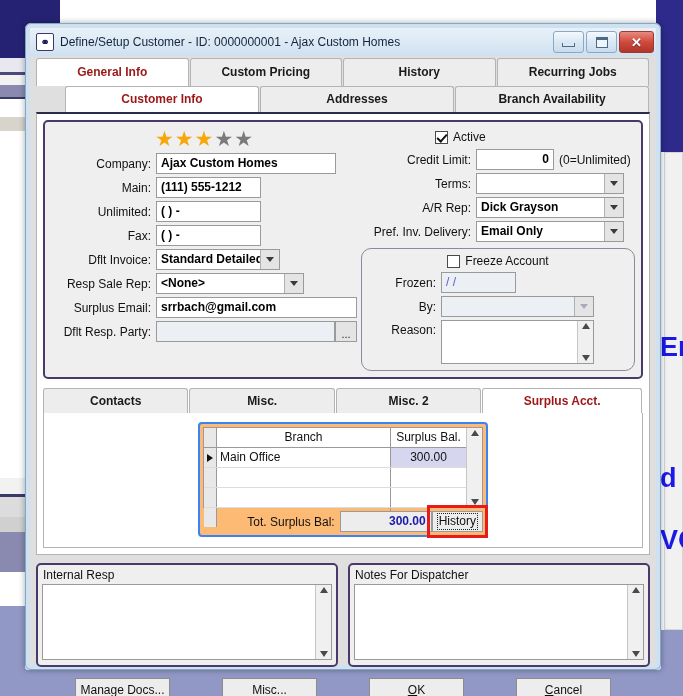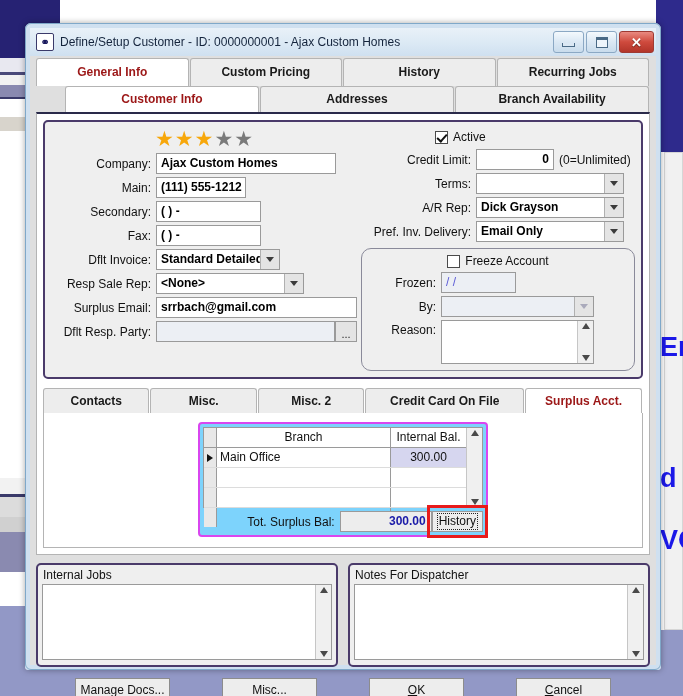--- a/index.html
+++ b/index.html
@@ -182,21 +182,21 @@
     background: #f0f0f0; border-left: 1px solid #c6c6c6;
     display: flex; flex-direction: column; justify-content: space-between;
     align-items: center; box-sizing: border-box; padding: 2px 0;
   }
   .arrow-up { width:0;height:0;border-left:4px solid transparent;
               border-right:4px solid transparent;border-bottom:6px solid #4a4a4a; }
   .arrow-dn { width:0;height:0;border-left:4px solid transparent;
               border-right:4px solid transparent;border-top:6px solid #4a4a4a; }
 
   
-  .gridwrap { border: 2px solid #d946ef; border-radius: 4px; background: #7dd3fc;
+  .gridwrap { border: 2px solid #3b82f6; border-radius: 4px; background: #fdba74;
               box-sizing: border-box; padding: 3px; }
   .grid { background: #fff; border: 1px solid #9a9a9a; box-sizing: border-box;
           display: flex; }
   .grid-main { flex: 1 1 auto; }
   .g-head { display: flex; background: #fff; border-bottom: 1px solid #9a9a9a;
             height: 19px; }
   .g-ind { width: 13px; flex: none; background: #e8e8e8;
            border-right: 1px solid #9a9a9a; box-sizing: border-box;
            display:flex;align-items:center;justify-content:center; }
   .g-col { font-size: 12px; color: #111; text-align: center; line-height: 18px;
@@ -341,25 +341,25 @@
               <span class="star">★</span>
             </div>
 
             <div class="row">
               <div class="lbl" style="width:100px;">Company:</div>
               <div class="fld" style="width:180px;">Ajax Custom Homes</div>
             </div>
 
             <div class="row">
               <div class="lbl" style="width:100px;">Main:</div>
-              <div class="fld" style="width:90px;">(111) 555-1212</div>
-            </div>
-
-            <div class="row">
-              <div class="lbl" style="width:100px;">Secondary:</div>
+              <div class="fld" style="width:105px;">(111) 555-1212</div>
+            </div>
+
+            <div class="row">
+              <div class="lbl" style="width:100px;">Unlimited:</div>
               <div class="fld" style="width:105px;">(  )    -</div>
             </div>
 
             <div class="row">
               <div class="lbl" style="width:100px;">Fax:</div>
               <div class="fld" style="width:105px;">(  )    -</div>
             </div>
 
             <div class="row">
               <div class="lbl" style="width:100px;">Dflt Invoice:</div>
@@ -467,32 +467,31 @@
             </div>
           </div>
 
         </div>
       </div>
 
       <div style="display:flex;margin-top:9px;">
         <div class="tab" style="flex:1 1 0;"><span>Contacts</span></div>
         <div class="tab" style="flex:1 1 0;"><span>Misc.</span></div>
         <div class="tab" style="flex:1 1 0;"><span>Misc. 2</span></div>
-        <div class="tab" style="flex:1.5 1 0;"><span>Credit Card On File</span></div>
         <div class="tab active" style="flex:1.1 1 0;"><span>Surplus Acct.</span></div>
       </div>
 
       <div style="background:#fff;border:1px solid #b4b4b4;border-top:none;padding:9px 0 10px 0;">
         <div class="gridwrap" style="width:290px;margin:0 auto;">
           <div class="grid" style="height:81px;">
             <div class="grid-main">
               <div class="g-head">
                 <div class="g-ind"></div>
                 <div class="g-col branch">Branch</div>
-                <div class="g-col bal">Internal Bal.</div>
+                <div class="g-col bal">Surplus Bal.</div>
               </div>
               <div class="g-row sel">
                 <div class="g-ind">
                     <span class="rowmark"></span>
                   </div>
                 <div class="g-cell branch">Main Office</div>
                 <div class="g-cell bal">300.00</div>
               </div>
               <div class="g-row">
                 <div class="g-ind"></div>
@@ -525,21 +524,21 @@
                 </div>
             </div>
           </div>
         </div>
       </div>
 
     </div>
 
     <div class="notes-row">
       <div class="notes-group">
-        <div class="notes-title">Internal Jobs</div>
+        <div class="notes-title">Internal Resp</div>
         <div class="memo" style="height:76px;">
           <div class="vsb">
             <span class="arrow-up"></span>
             <span class="arrow-dn"></span>
           </div>
         </div>
       </div>
       <div class="notes-group">
         <div class="notes-title">Notes For Dispatcher</div>
         <div class="memo" style="height:76px;">

